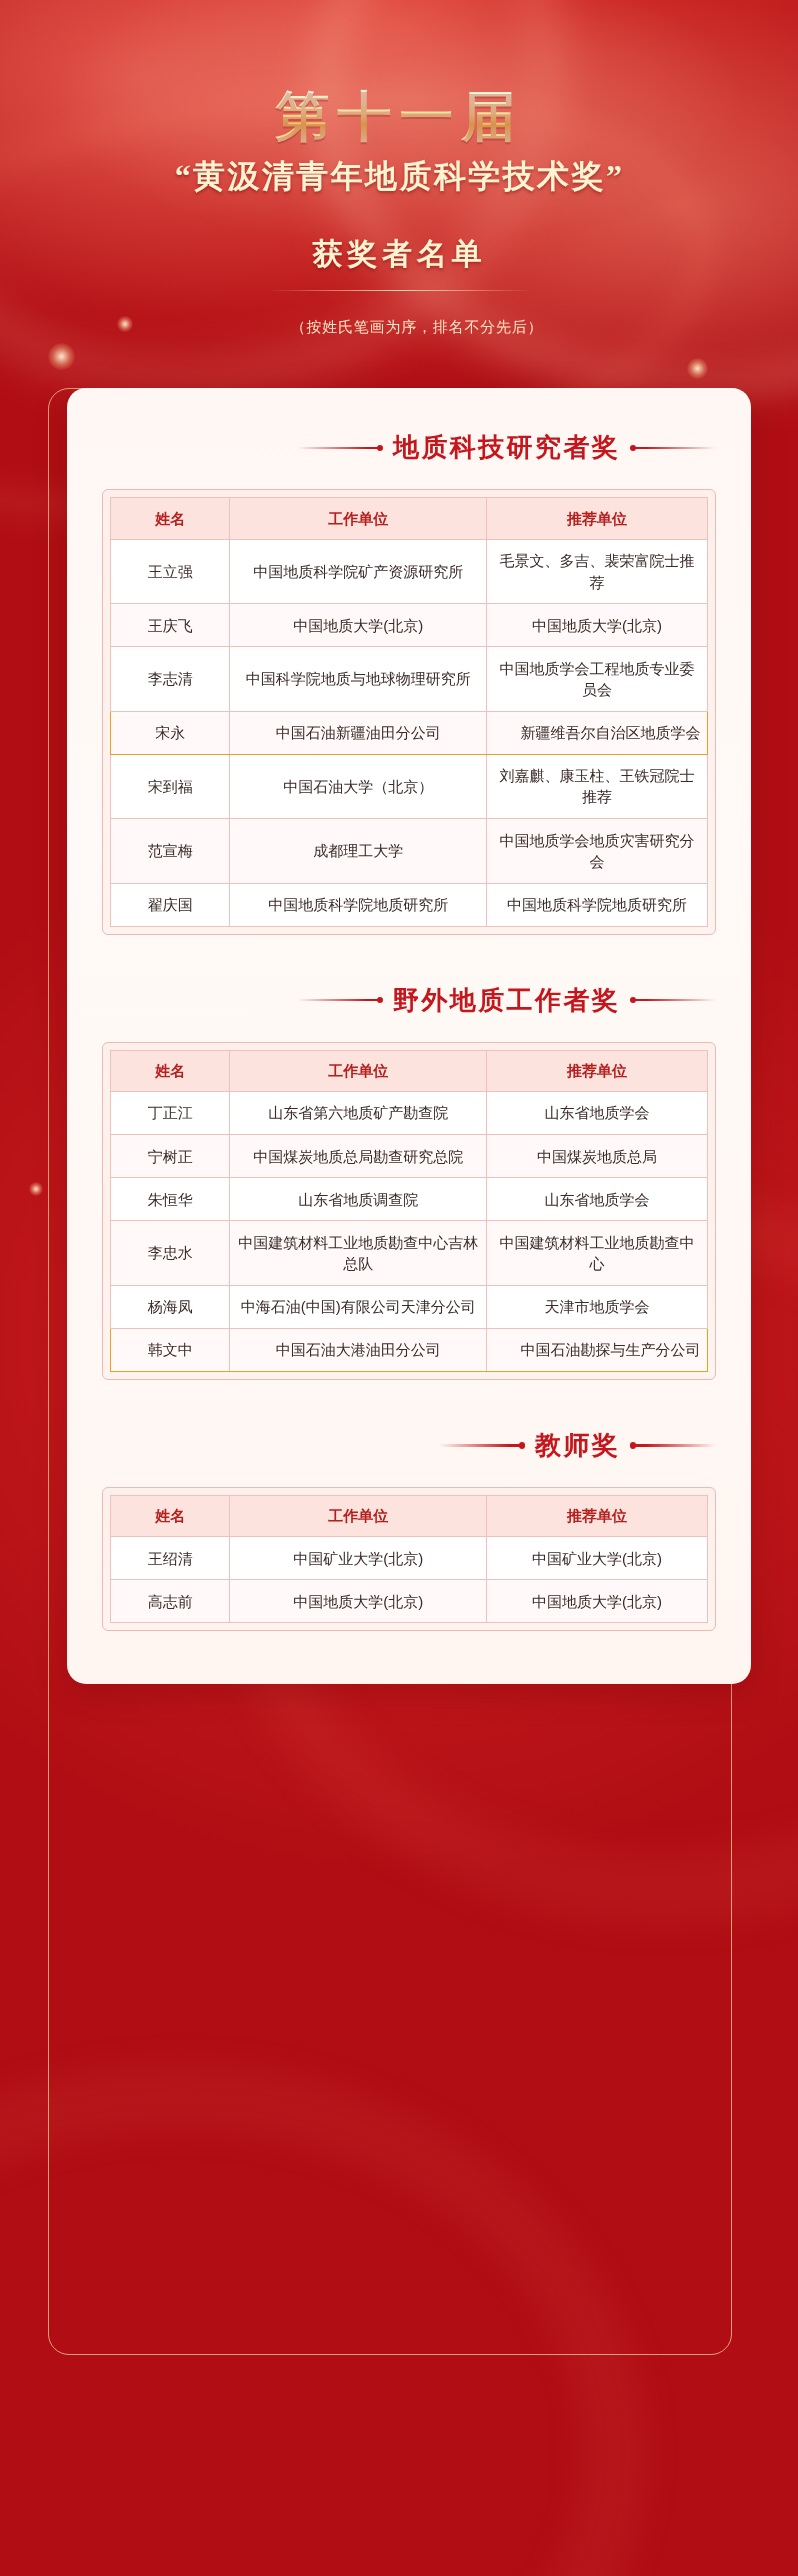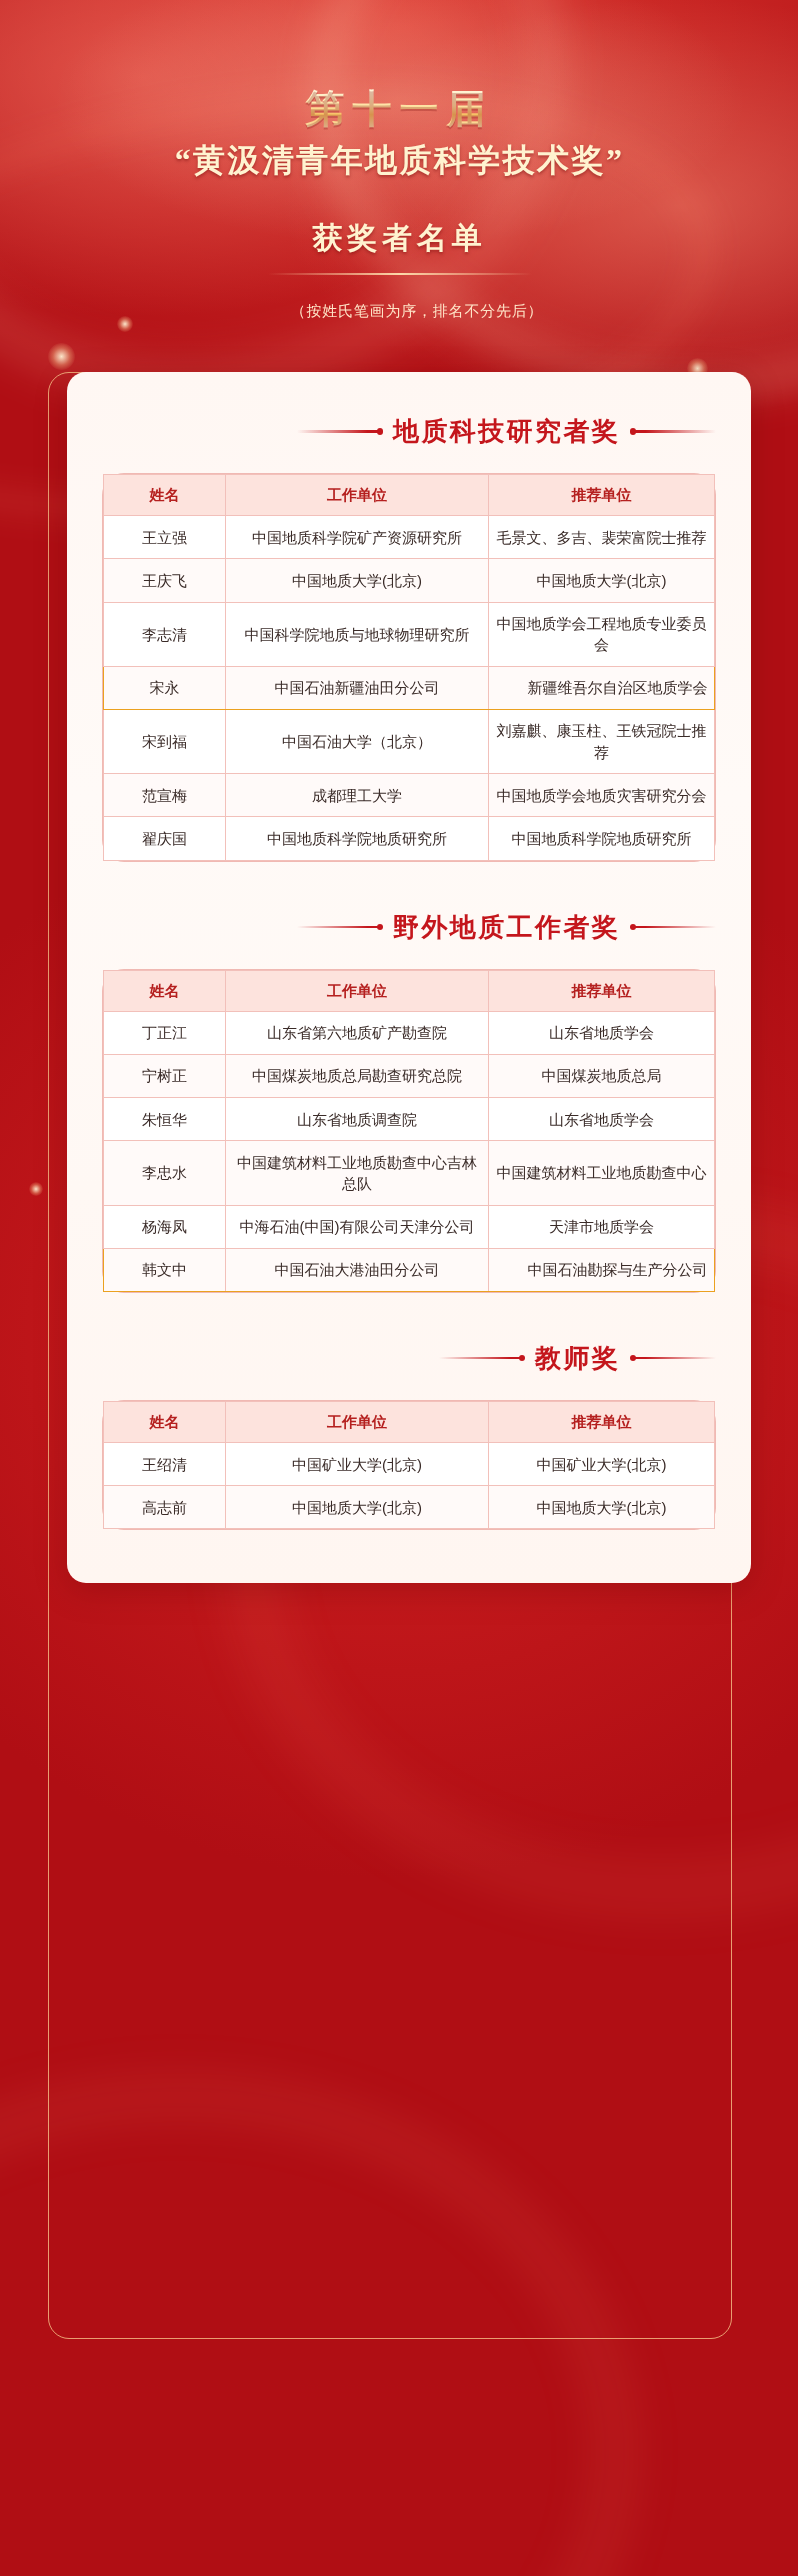--- a/index.html
+++ b/index.html
@@ -63,21 +63,21 @@
     position: absolute;
     border-radius: 50%;
     background: radial-gradient(circle, rgba(255,240,210,0.95) 0%, rgba(255,210,150,0.35) 45%, rgba(255,200,140,0) 75%);
     pointer-events: none;
   }
 
   
   .header { position: relative; padding-top: 88px; text-align: center; }
   .title-main {
     font-family: "Liberation Serif", "DejaVu Serif", serif;
-    font-size: 39px;
+    font-size: 54px;
     font-weight: bold;
     letter-spacing: 8px;
     color: #ffe9b8;
     background: linear-gradient(180deg, #fff6df 0%, #ffe2a2 42%, #f6c063 62%, #ffeec4 100%);
     -webkit-background-clip: text;
     background-clip: text;
     -webkit-text-fill-color: transparent;
     text-shadow: 0 1.6px 0 rgba(120,10,10,0.25);
     line-height: 1.1;
   }
@@ -164,22 +164,22 @@
     font-size: 26px;
     font-weight: bold;
     letter-spacing: 2.4px;
     color: #c4161c;
     white-space: nowrap;
   }
 
   
   .tbl-shell {
     border: 1.2px solid #f0b9b3;
-    border-radius: 22px;
-    padding: 0;
+    border-radius: 6px;
+    padding: 7px;
     background: linear-gradient(180deg, #fdf0ec 0%, #fdf3ef 100%);
   }
   table {
     width: 100%;
     border-collapse: collapse;
     table-layout: fixed;
     background: #fff;
   }
   th, td {
     border: 0.8px solid #f2c0ba;

